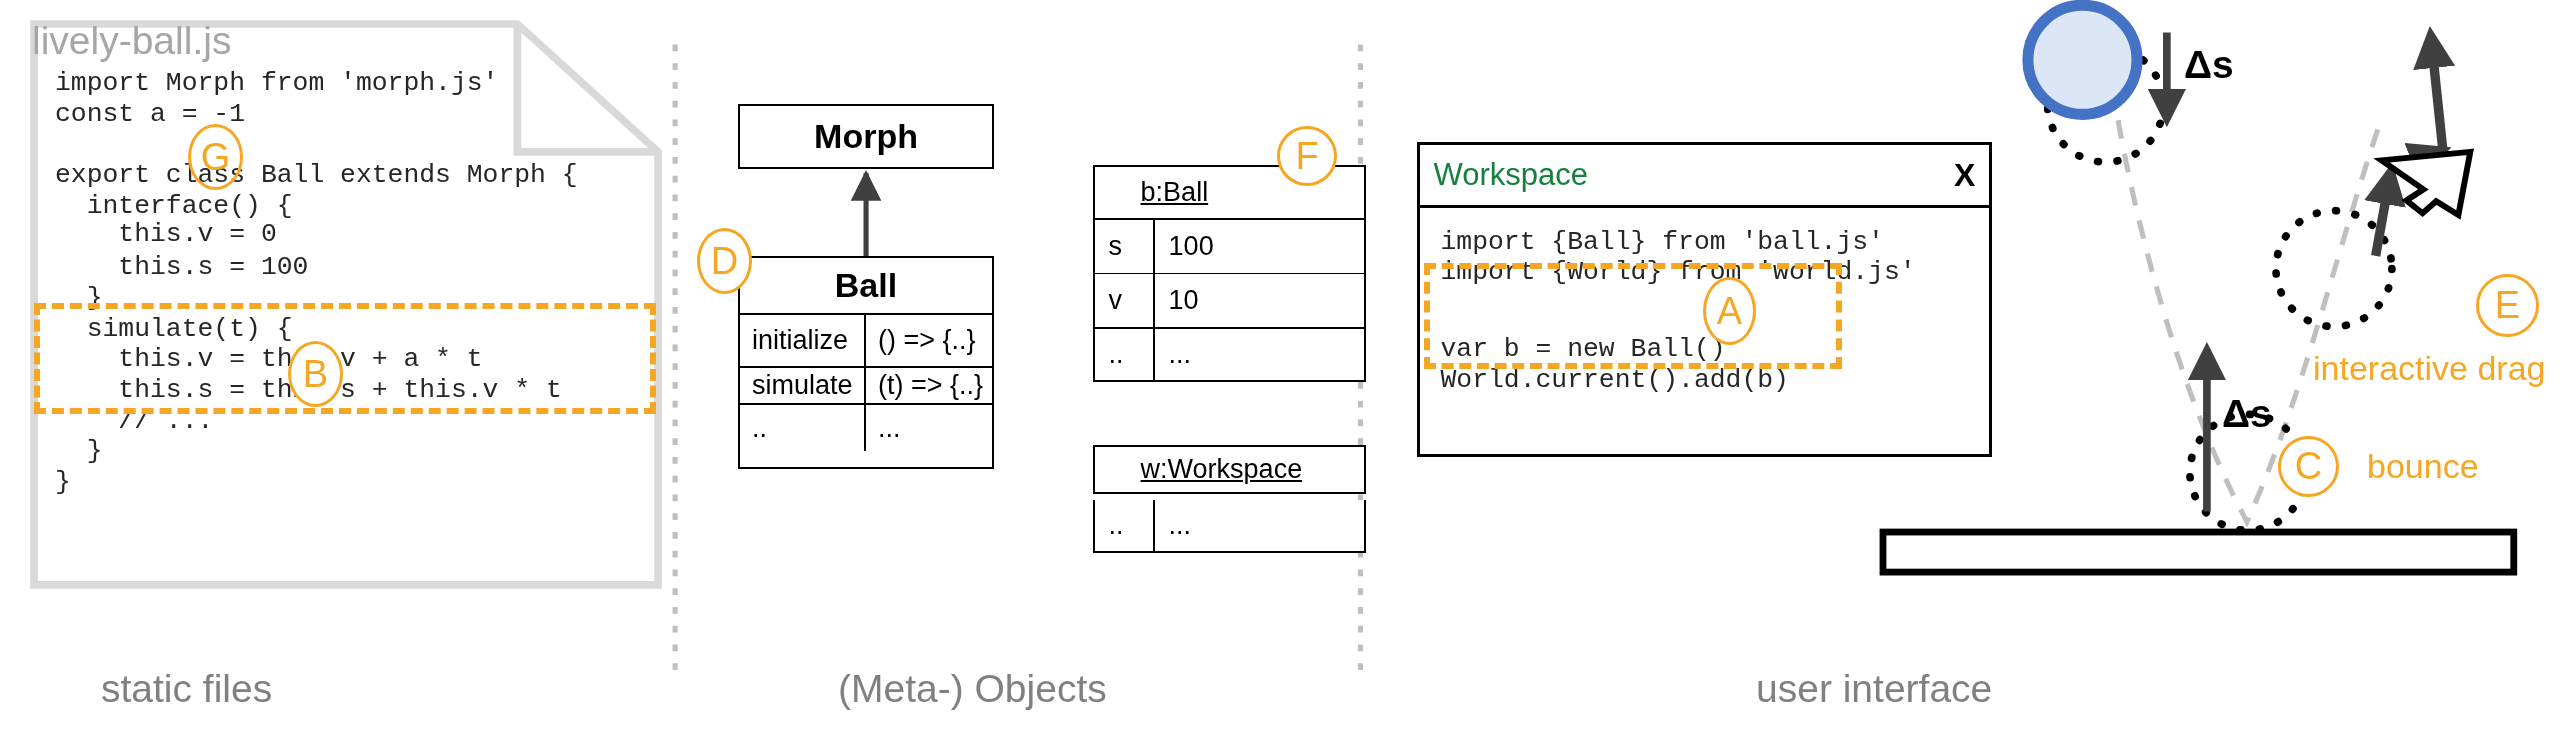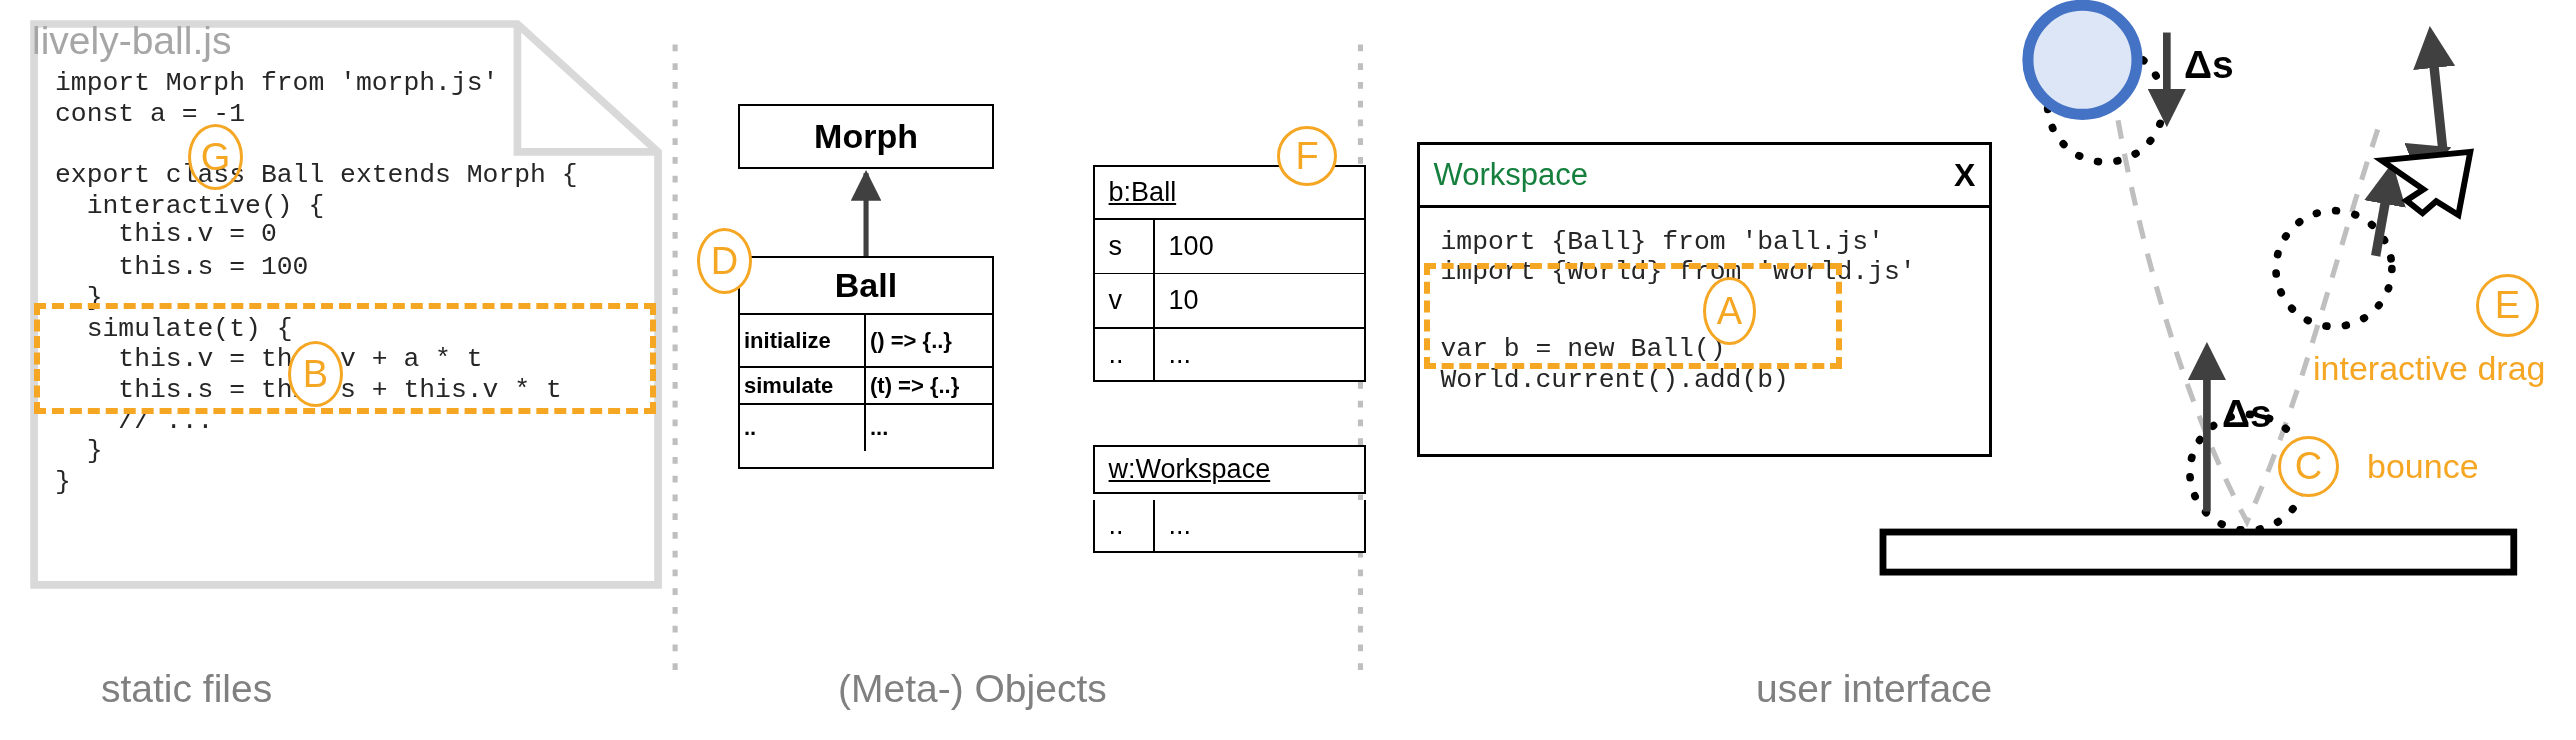--- a/index.html
+++ b/index.html
@@ -23,29 +23,29 @@
          background:transparent;box-sizing:border-box;}
 
   
   .hl{position:absolute;border:6px dashed #F5A623;box-sizing:border-box;}
 
   
   .uml{position:absolute;border:2.6px solid #000;box-sizing:border-box;background:#fff;}
   .uml-title{display:flex;align-items:center;justify-content:center;
              font-weight:bold;font-size:34px;color:#000;box-sizing:border-box;}
   .uml-row{display:flex;border-top:2.6px solid #000;box-sizing:border-box;}
-  .uml-cell{display:flex;align-items:center;padding-left:4px;font-size:22px;
-            color:#000;box-sizing:border-box;font-weight:bold;}
+  .uml-cell{display:flex;align-items:center;padding-left:12px;font-size:27px;
+            color:#000;box-sizing:border-box;}
   .uml-cell.sep{border-right:2.6px solid #000;}
 
   
   .obj{position:absolute;border:2.6px solid #000;box-sizing:border-box;background:#fff;}
   .obj-title{display:flex;align-items:center;padding-left:13.6px;font-size:27px;
              color:#000;box-sizing:border-box;}
-  .obj-title span{text-decoration:underline;}
+  .obj-title span{text-decoration:underline;margin-left:32px;}
 
   
   .win{position:absolute;border:3.4px solid #000;background:#fff;box-sizing:border-box;}
   .win-bar{display:flex;align-items:center;justify-content:space-between;
            border-bottom:3.4px solid #000;padding:0 13.6px;box-sizing:border-box;}
   .win-title{font-size:31px;color:#15803d;}
   .win-close{font-size:32px;font-weight:bold;color:#000;}
   .win-body{position:relative;border-radius:25px;}
 
   
@@ -65,21 +65,21 @@
 
     <path d="M 40 28 L 607 28 L 772 178 L 772 686 L 40 686 Z" fill="#ffffff" stroke="#D9D9D9" stroke-width="9" stroke-linejoin="miter"></path>
     <path d="M 607 28 L 607 178 L 772 178" fill="none" stroke="#D9D9D9" stroke-width="9" stroke-linejoin="miter"></path>
   </svg>
 
   <div class="file-title">lively-ball.js</div>
 
   <div class="code" style="left:55px;top:68px;">import Morph from 'morph.js'</div>
   <div class="code" style="left:55px;top:99px;">const a = -1</div>
   <div class="code" style="left:55px;top:160px;">export class Ball extends Morph {</div>
-  <div class="code" style="left:55px;top:191px;">  interactive() {</div>
+  <div class="code" style="left:55px;top:191px;">  interface() {</div>
   <div class="code" style="left:55px;top:219px;">    this.v = 0</div>
   <div class="code" style="left:55px;top:252px;">    this.s = 100</div>
   <div class="code" style="left:55px;top:283px;">  }</div>
   <div class="code" style="left:55px;top:314px;">  simulate(t) {</div>
   <div class="code" style="left:55px;top:344px;">    this.v = this.v + a * t</div>
   <div class="code" style="left:55px;top:375px;">    this.s = this.s + this.v * t</div>
   <div class="code" style="left:55px;top:406px;">    // ...</div>
   <div class="code" style="left:55px;top:436px;">  }</div>
   <div class="code" style="left:55px;top:467px;">}</div>
 

